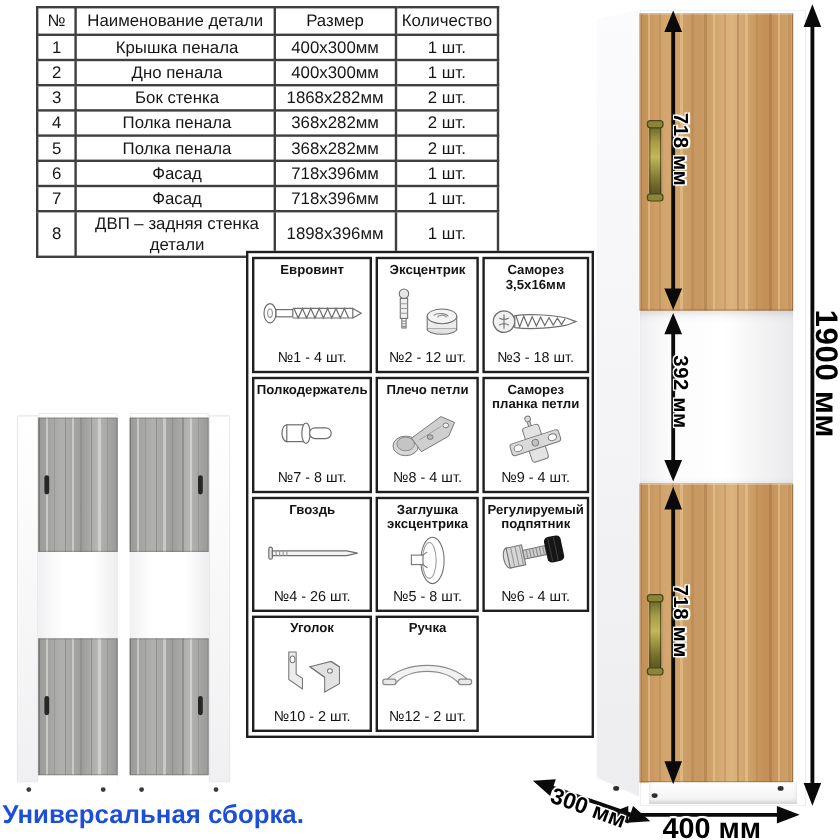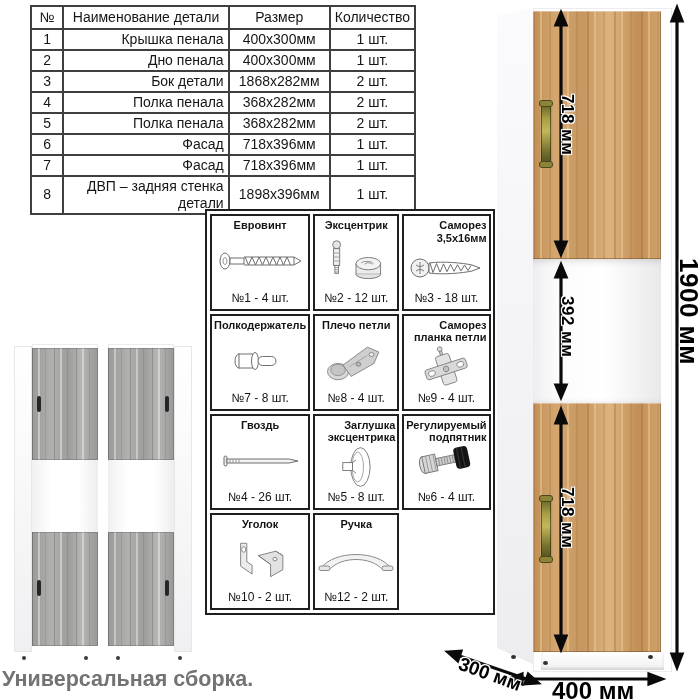--- a/index.html
+++ b/index.html
@@ -5,30 +5,30 @@
   html,body{margin:0;padding:0;background:#fff;}
   .canvas{position:relative;width:700px;height:700px;background:#fff;overflow:hidden;
           font-family:"Liberation Sans",sans-serif;color:#141414;}
 
   
   table.parts{position:absolute;left:30px;top:5px;width:386px;border-collapse:collapse;
               font-size:14px;color:#161616;}
   table.parts th,table.parts td{border:2px solid #3f3f3f;padding:0 4px;text-align:center;line-height:1.25;}
   table.parts th{font-weight:normal;height:21px;}
   table.parts td{height:19px;}
-  table.parts td.nm{text-align:right;padding-left:7px;}
+  table.parts td.nm{text-align:center;padding-left:7px;}
   table.parts tr.tall td{height:36px;}
 
   
   .hw{position:absolute;left:205px;top:209px;width:290px;height:406px;box-sizing:border-box;
       border:2px solid #1f1f1f;padding:3px;display:grid;
       grid-template-columns:repeat(3,1fr);grid-template-rows:repeat(4,1fr);gap:3px;background:#fff;}
   .hw-cell{border:2px solid #1f1f1f;box-sizing:border-box;display:flex;flex-direction:column;
            align-items:center;justify-content:space-between;padding:3px 2px 4px;background:#fff;}
-  .hw-title{font-weight:bold;font-size:11px;line-height:1.15;text-align:right;}
+  .hw-title{font-weight:bold;font-size:11px;line-height:1.15;text-align:center;}
   .hw-icon{flex:1;display:flex;align-items:center;justify-content:center;width:100%;}
   .hw-icon svg{max-width:84px;max-height:44px;}
   .hw-qty{font-weight:normal;font-size:12px;}
 
   
   .wood{background-color:#cb9d66;background-image:
     repeating-linear-gradient(90deg,rgba(139,86,36,.28) 0 2px,transparent 2px 7px,
       rgba(240,205,150,.5) 7px 9px,transparent 9px 16px,
       rgba(160,105,50,.22) 16px 18px,transparent 18px 27px),
     linear-gradient(90deg,#c08e54 0%,#d4a771 18%,#c69760 38%,#dcb37e 60%,#c28f56 82%,#d0a46d 100%);
@@ -80,21 +80,21 @@
   
   .arrows{position:absolute;left:440px;top:0;width:260px;height:700px;pointer-events:none;}
   .dim{position:absolute;font-weight:bold;color:#000;
        text-shadow:-1px -1px 0 #fff,1px -1px 0 #fff,-1px 1px 0 #fff,1px 1px 0 #fff,0 0 3px #fff;}
   .dim-v{writing-mode:vertical-rl;font-size:17px;letter-spacing:.5px;}
   #lbl-1900{font-size:26px;}
   #lbl-400{font-size:24px;width:120px;text-align:left;}
   #lbl-300{font-size:19px;transform:rotate(20deg);transform-origin:0 0;}
 
   
-  .note{position:absolute;left:2px;top:667px;font-size:21.5px;font-weight:bold;color:#737373;}
+  .note{position:absolute;left:2px;top:667px;font-size:21.5px;font-weight:bold;color:#1d4ed8;}
 </style>
 </head>
 <body>
 
 <div class="canvas">
 
   <table class="parts">
     <colgroup>
         <col style="width:33px">
         <col style="width:170px">
@@ -115,21 +115,21 @@
       <td>1 шт.</td>
     </tr>
     <tr>
       <td>2</td>
       <td class="nm">Дно пенала</td>
       <td>400х300мм</td>
       <td>1 шт.</td>
     </tr>
     <tr>
       <td>3</td>
-      <td class="nm">Бок детали</td>
+      <td class="nm">Бок стенка</td>
       <td>1868х282мм</td>
       <td>2 шт.</td>
     </tr>
     <tr>
       <td>4</td>
       <td class="nm">Полка пенала</td>
       <td>368х282мм</td>
       <td>2 шт.</td>
     </tr>
     <tr>

